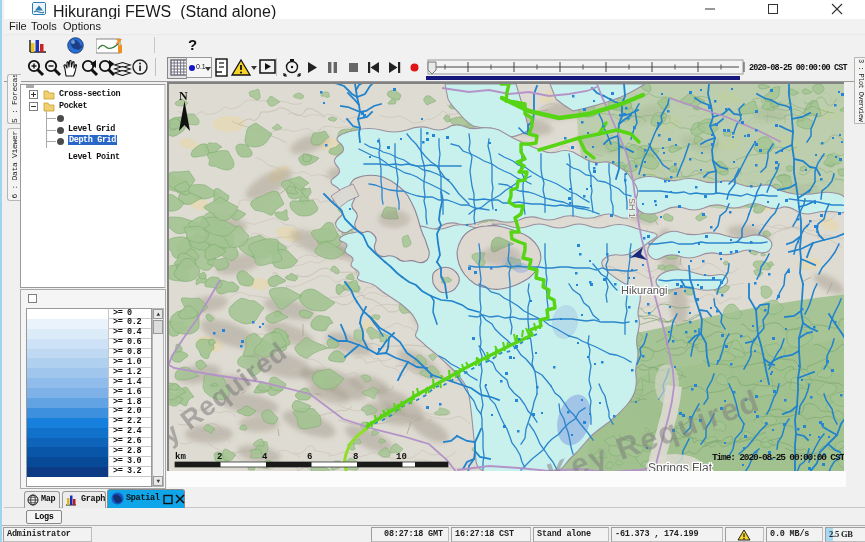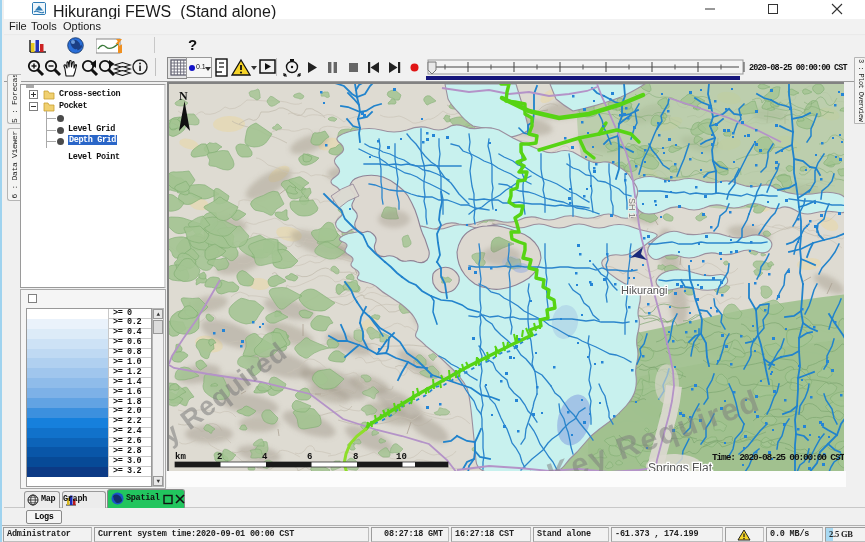--- a/index.html
+++ b/index.html
@@ -1635,44 +1635,43 @@
         </svg>
       <span style="position:absolute;left:16px;top:2px;">Map</span>
     </div>
     <div class="btab" style="left:58px;width:44px;">
       <svg style="position:absolute;left:2px;top:2px;" width="12" height="12">
           <line x1="1" y1="11" x2="11" y2="11" stroke="#222" stroke-width="1"></line>
           <rect x="2" y="4" width="2.5" height="7" fill="#d8b820"></rect>
           <rect x="5" y="1.5" width="2.5" height="9.5" fill="#1a2bbb"></rect>
           <rect x="8" y="5" width="2.5" height="6" fill="#bb1a1a"></rect>
         </svg>
-      <span style="position:absolute;left:0;top:2px;">Graph</span>
+      <span style="position:absolute;left:18px;top:2px;">Graph</span>
     </div>
-    <div class="btab" style="left:103px;width:78px;top:0px;height:19px;background:#22c55e;border-color:#8a8a8a;">
+    <div class="btab" style="left:103px;width:78px;top:0px;height:19px;background:#0ea5e9;border-color:#8a8a8a;">
       <svg style="position:absolute;left:3px;top:2px;" width="13" height="13">
           <circle cx="6.5" cy="6.5" r="6" fill="#1a56c8"></circle>
           <path d="M2 4 Q5 1.5 8 3.5 Q11 5.5 11 9 Q8 12 5 10.5 Q2.5 8.5 2 4Z" fill="#12306e"></path>
         </svg>
       <span style="position:absolute;left:18px;top:3px;">Spatial</span>
       <svg style="position:absolute;left:55px;top:4px;" width="11" height="11">
           <rect x="1" y="1.5" width="8" height="8" fill="none" stroke="#111" stroke-width="1.4"></rect>
         </svg>
       <svg style="position:absolute;left:67px;top:4px;" width="11" height="11">
           <line x1="1" y1="1" x2="9" y2="9" stroke="#111" stroke-width="1.6"></line>
           <line x1="9" y1="1" x2="1" y2="9" stroke="#111" stroke-width="1.6"></line>
         </svg>
     </div>
   </div>
   <div id="logsrow">
       <div id="logsbtn">Logs</div>
     </div>
 
   <div id="statusbar">
     <div class="scell" style="left:1px;width:89px;">Administrator</div>
-    <div class="scell" style="left:92px;width:275px;">Current system time:2020-09-01 00:00 CST</div>
     <div class="scell" style="left:369px;width:78px;padding-left:12px;">08:27:18 GMT</div>
     <div class="scell" style="left:449px;width:80px;">16:27:18 CST</div>
     <div class="scell" style="left:531px;width:76px;">Stand alone</div>
     <div class="scell" style="left:609px;width:112px;">-61.373 , 174.199</div>
     <div class="scell" style="left:723px;width:39px;"><svg width="14" height="12" style="margin-left:8px;">
           <path d="M7 1 L13 11 L1 11 Z" fill="#f5d327" stroke="#222" stroke-width="1"></path>
           <line x1="7" y1="4.5" x2="7" y2="8" stroke="#222" stroke-width="1.3"></line>
           <circle cx="7" cy="9.6" r="0.8" fill="#222"></circle>
         </svg></div>
     <div class="scell" style="left:764px;width:57px;">0.0 MB/s</div>

